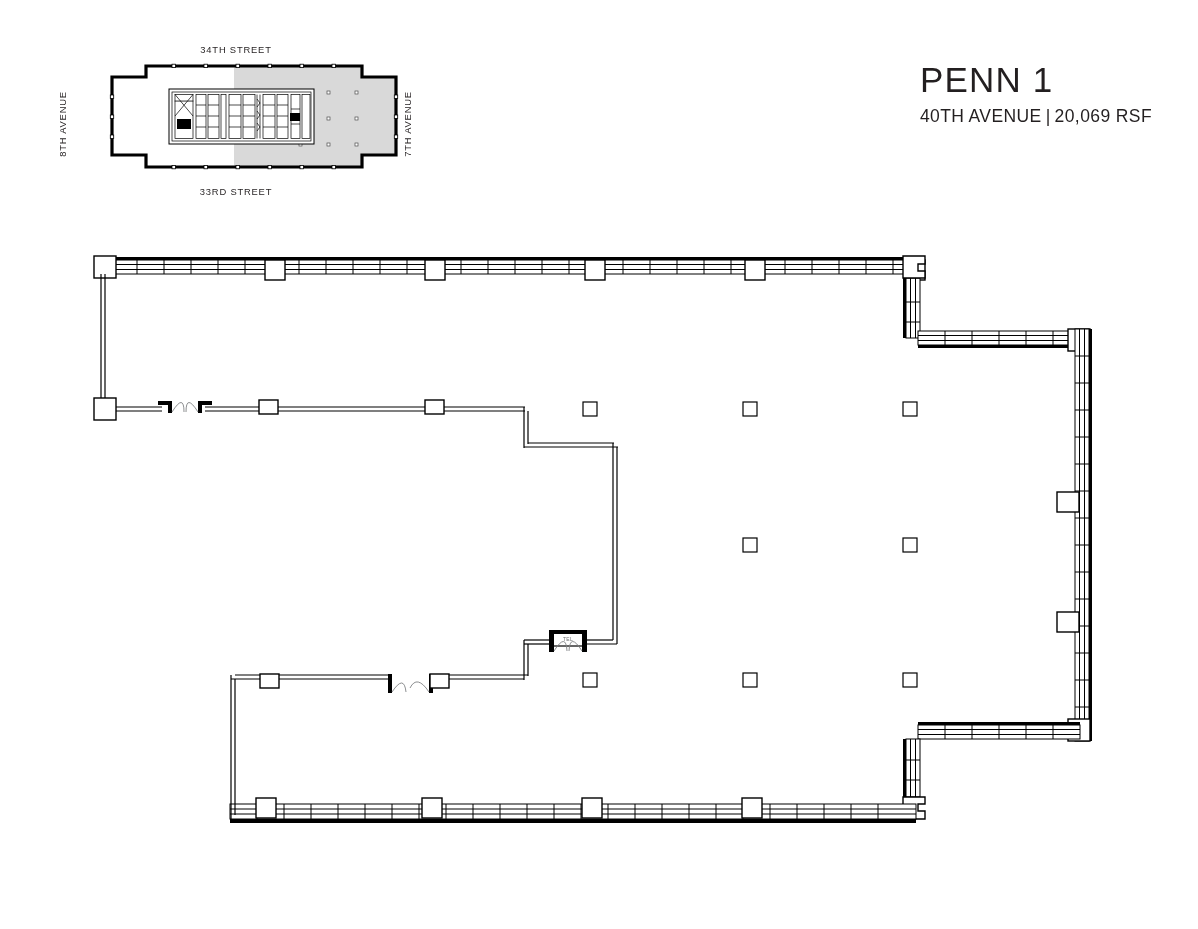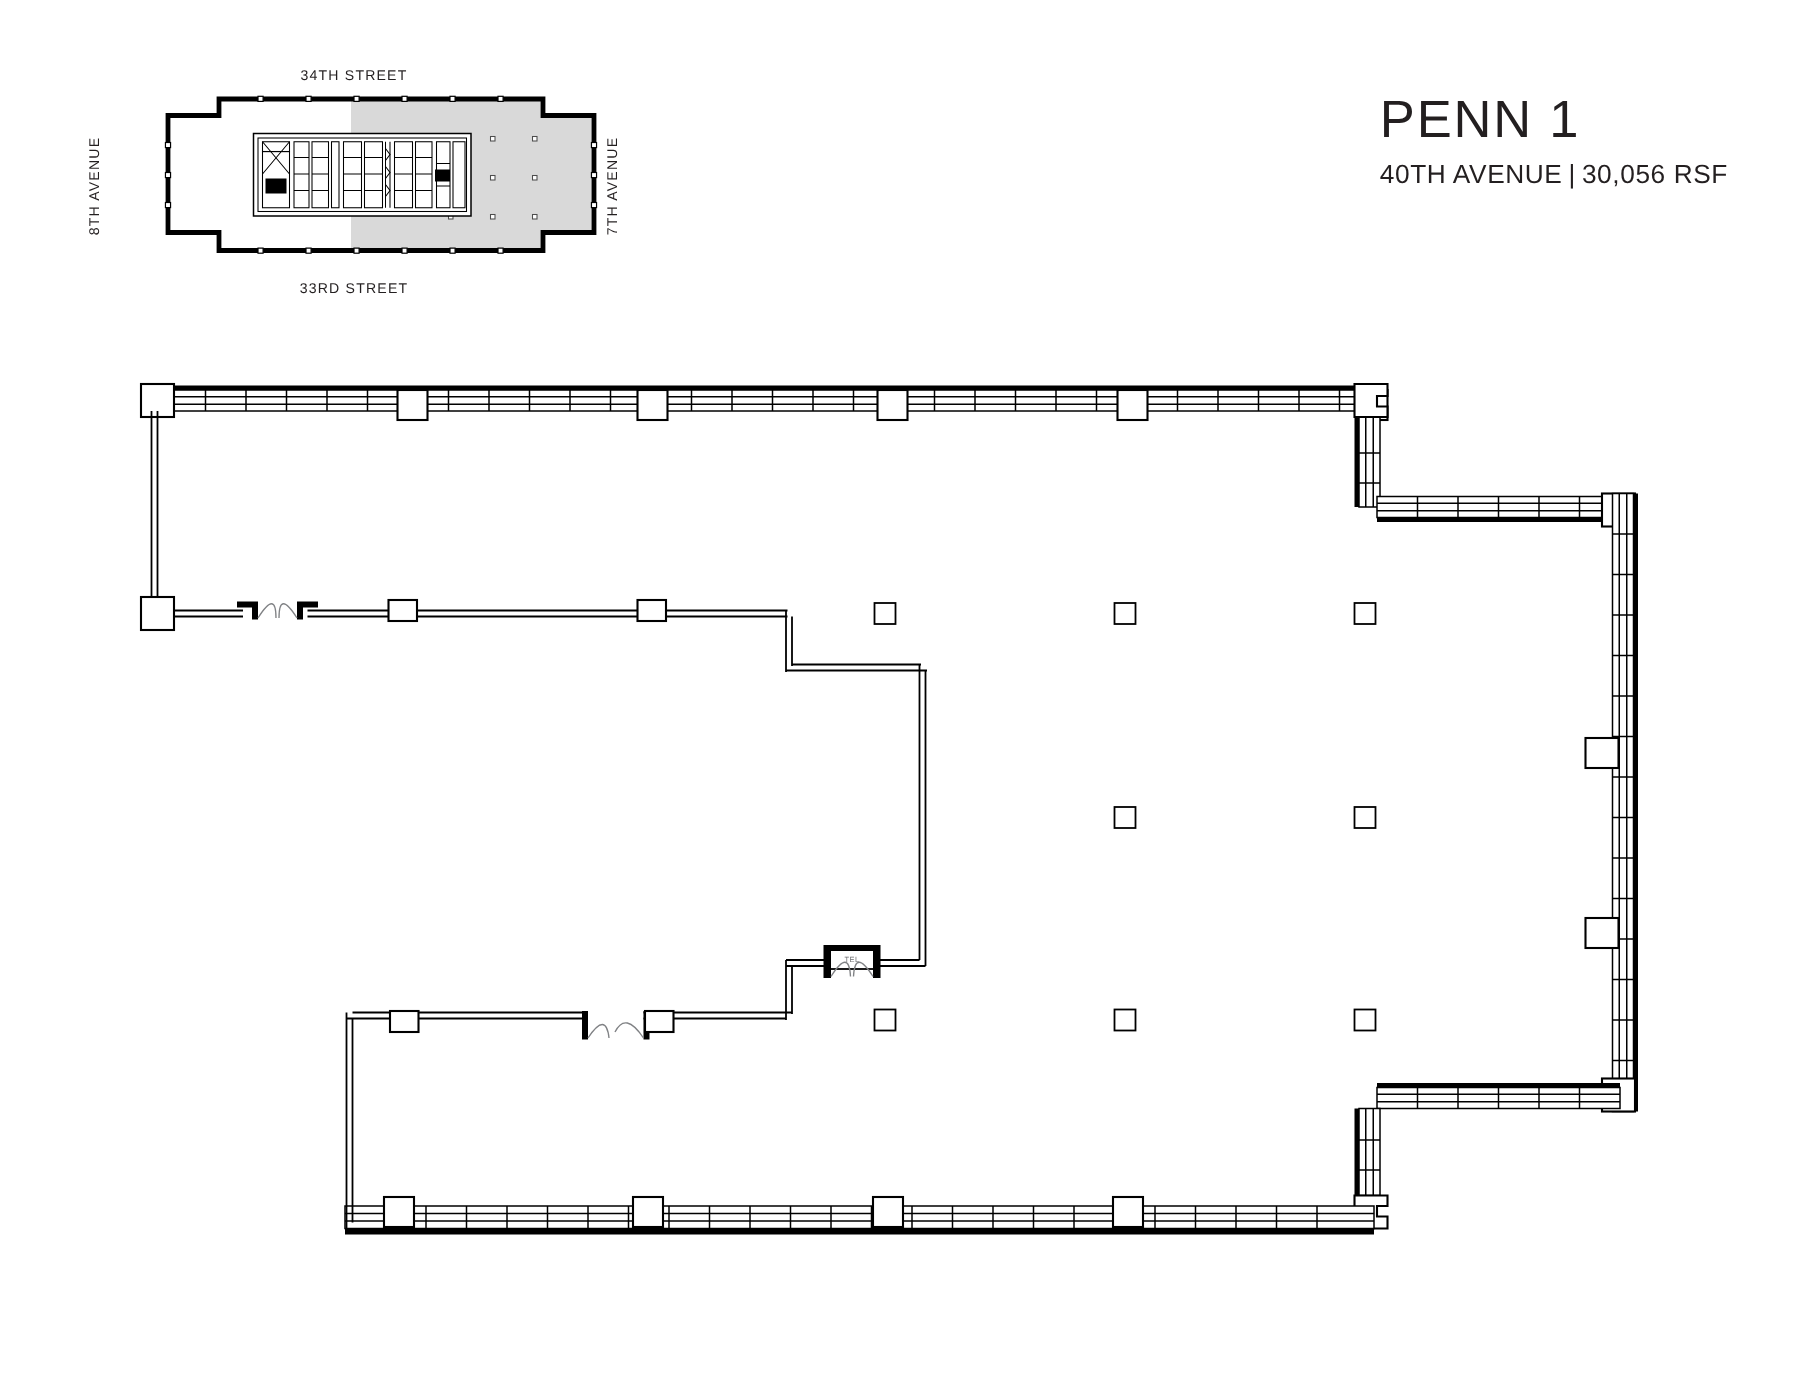--- a/index.html
+++ b/index.html
@@ -73,21 +73,21 @@
     letter-spacing: 0.3px;
     fill: #6d6e71;
   }
 </style>
 </head>
 <body>
 
 <div id="title-block">
   <div id="building-name">PENN 1</div>
   <div id="floor-line">
-    <span>40TH AVENUE</span><span class="sep">|</span><span>30,056 RSF</span>
+    <span>40TH AVENUE</span><span class="sep">|</span><span>20,069 RSF</span>
   </div>
 </div>
 
 <div id="key-plan">
   <svg width="400" height="170" viewBox="0 0 400 170" xmlns="http://www.w3.org/2000/svg">
 
     <text class="kp-label" x="192" y="14" text-anchor="middle">34TH STREET</text>
     <text class="kp-label" x="192" y="156" text-anchor="middle">33RD STREET</text>
     <text class="kp-label" x="22" y="85" text-anchor="middle" transform="rotate(-90 22 85)">8TH AVENUE</text>
     <text class="kp-label" x="367" y="85" text-anchor="middle" transform="rotate(-90 367 85)">7TH AVENUE</text>

